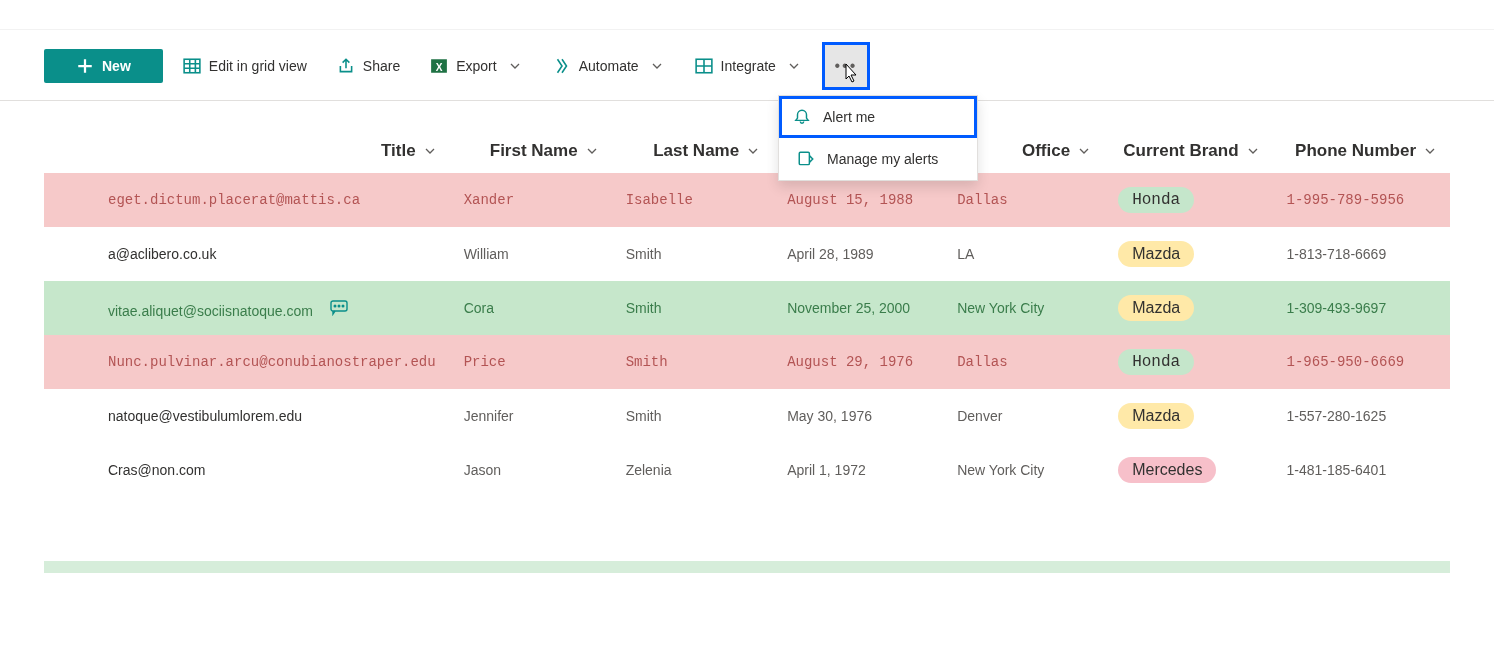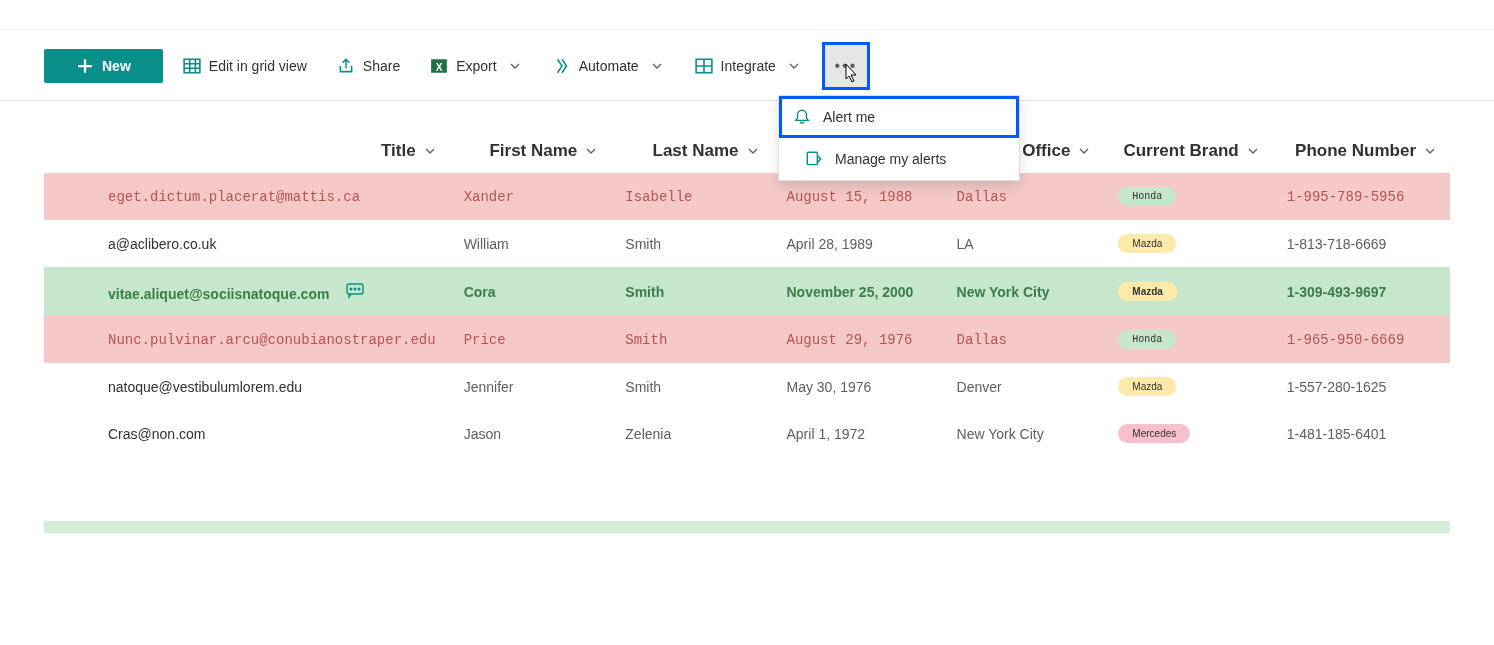--- a/index.html
+++ b/index.html
@@ -68,29 +68,29 @@
     cursor:pointer;
     position:relative;
   }
   .more-btn .dots{font-size:16px;letter-spacing:2px;color:#605e5c;}
   .cursor-svg{position:absolute;left:16px;top:18px;width:20px;height:24px;}
 
   .dropdown{
     position:absolute;
     top:65px;
     left:778px;
-    width:242px;
+    width:200px;
     background:#fff;
     border:1px solid #e1dfdd;
     box-shadow:0 6px 12px rgba(0,0,0,0.12);
     z-index:10;
   }
   .dropdown .d-item{
     display:flex;align-items:center;gap:12px;
-    padding:12px 26px;
+    padding:12px 18px;
     cursor:pointer;
     color:#323130;
   }
   .dropdown .d-item.highlight{
     border:3px solid var(--highlight-blue);
     padding:9px 11px;
   }
 
   .page-area{padding:28px 44px 0 44px;}
   .list-title{
@@ -121,31 +121,31 @@
   .col-first{width:170px;}
   .col-last{width:170px;}
   .col-dob{width:175px;}
   .col-office{width:175px;}
   .col-brand{width:170px;}
   .col-phone{width:180px;}
 
   .row-pink{background:var(--pink-row);font-family:Liberation Mono, monospace;}
   .row-pink td{color:var(--pink-text);}
   .row-green{background:var(--green-row);}
-  .row-green td{color:var(--green-text);font-weight:bold;}
+  .row-green td{color:var(--green-text);}
   .row-plain td{color:#605e5c;}
   .row-plain td.col-title,.row-pink td.col-title,.row-green td.col-title{color:#323130;}
   .row-pink td.col-title{color:var(--pink-text);}
   .row-green td.col-title{color:var(--green-text);}
 
   .chip{
     display:inline-block;
     padding:4px 14px;
     border-radius:14px;
-    font-size:10px;
+    font-size:16px;
     color:#323130;
   }
   .chip-green{background:var(--chip-green);}
   .chip-yellow{background:var(--chip-yellow);}
   .chip-pink{background:var(--chip-pink);}
 
   .comment-icon{
     display:inline-flex;align-items:center;justify-content:center;
     width:24px;height:20px;margin-left:14px;color:var(--teal);
   }

